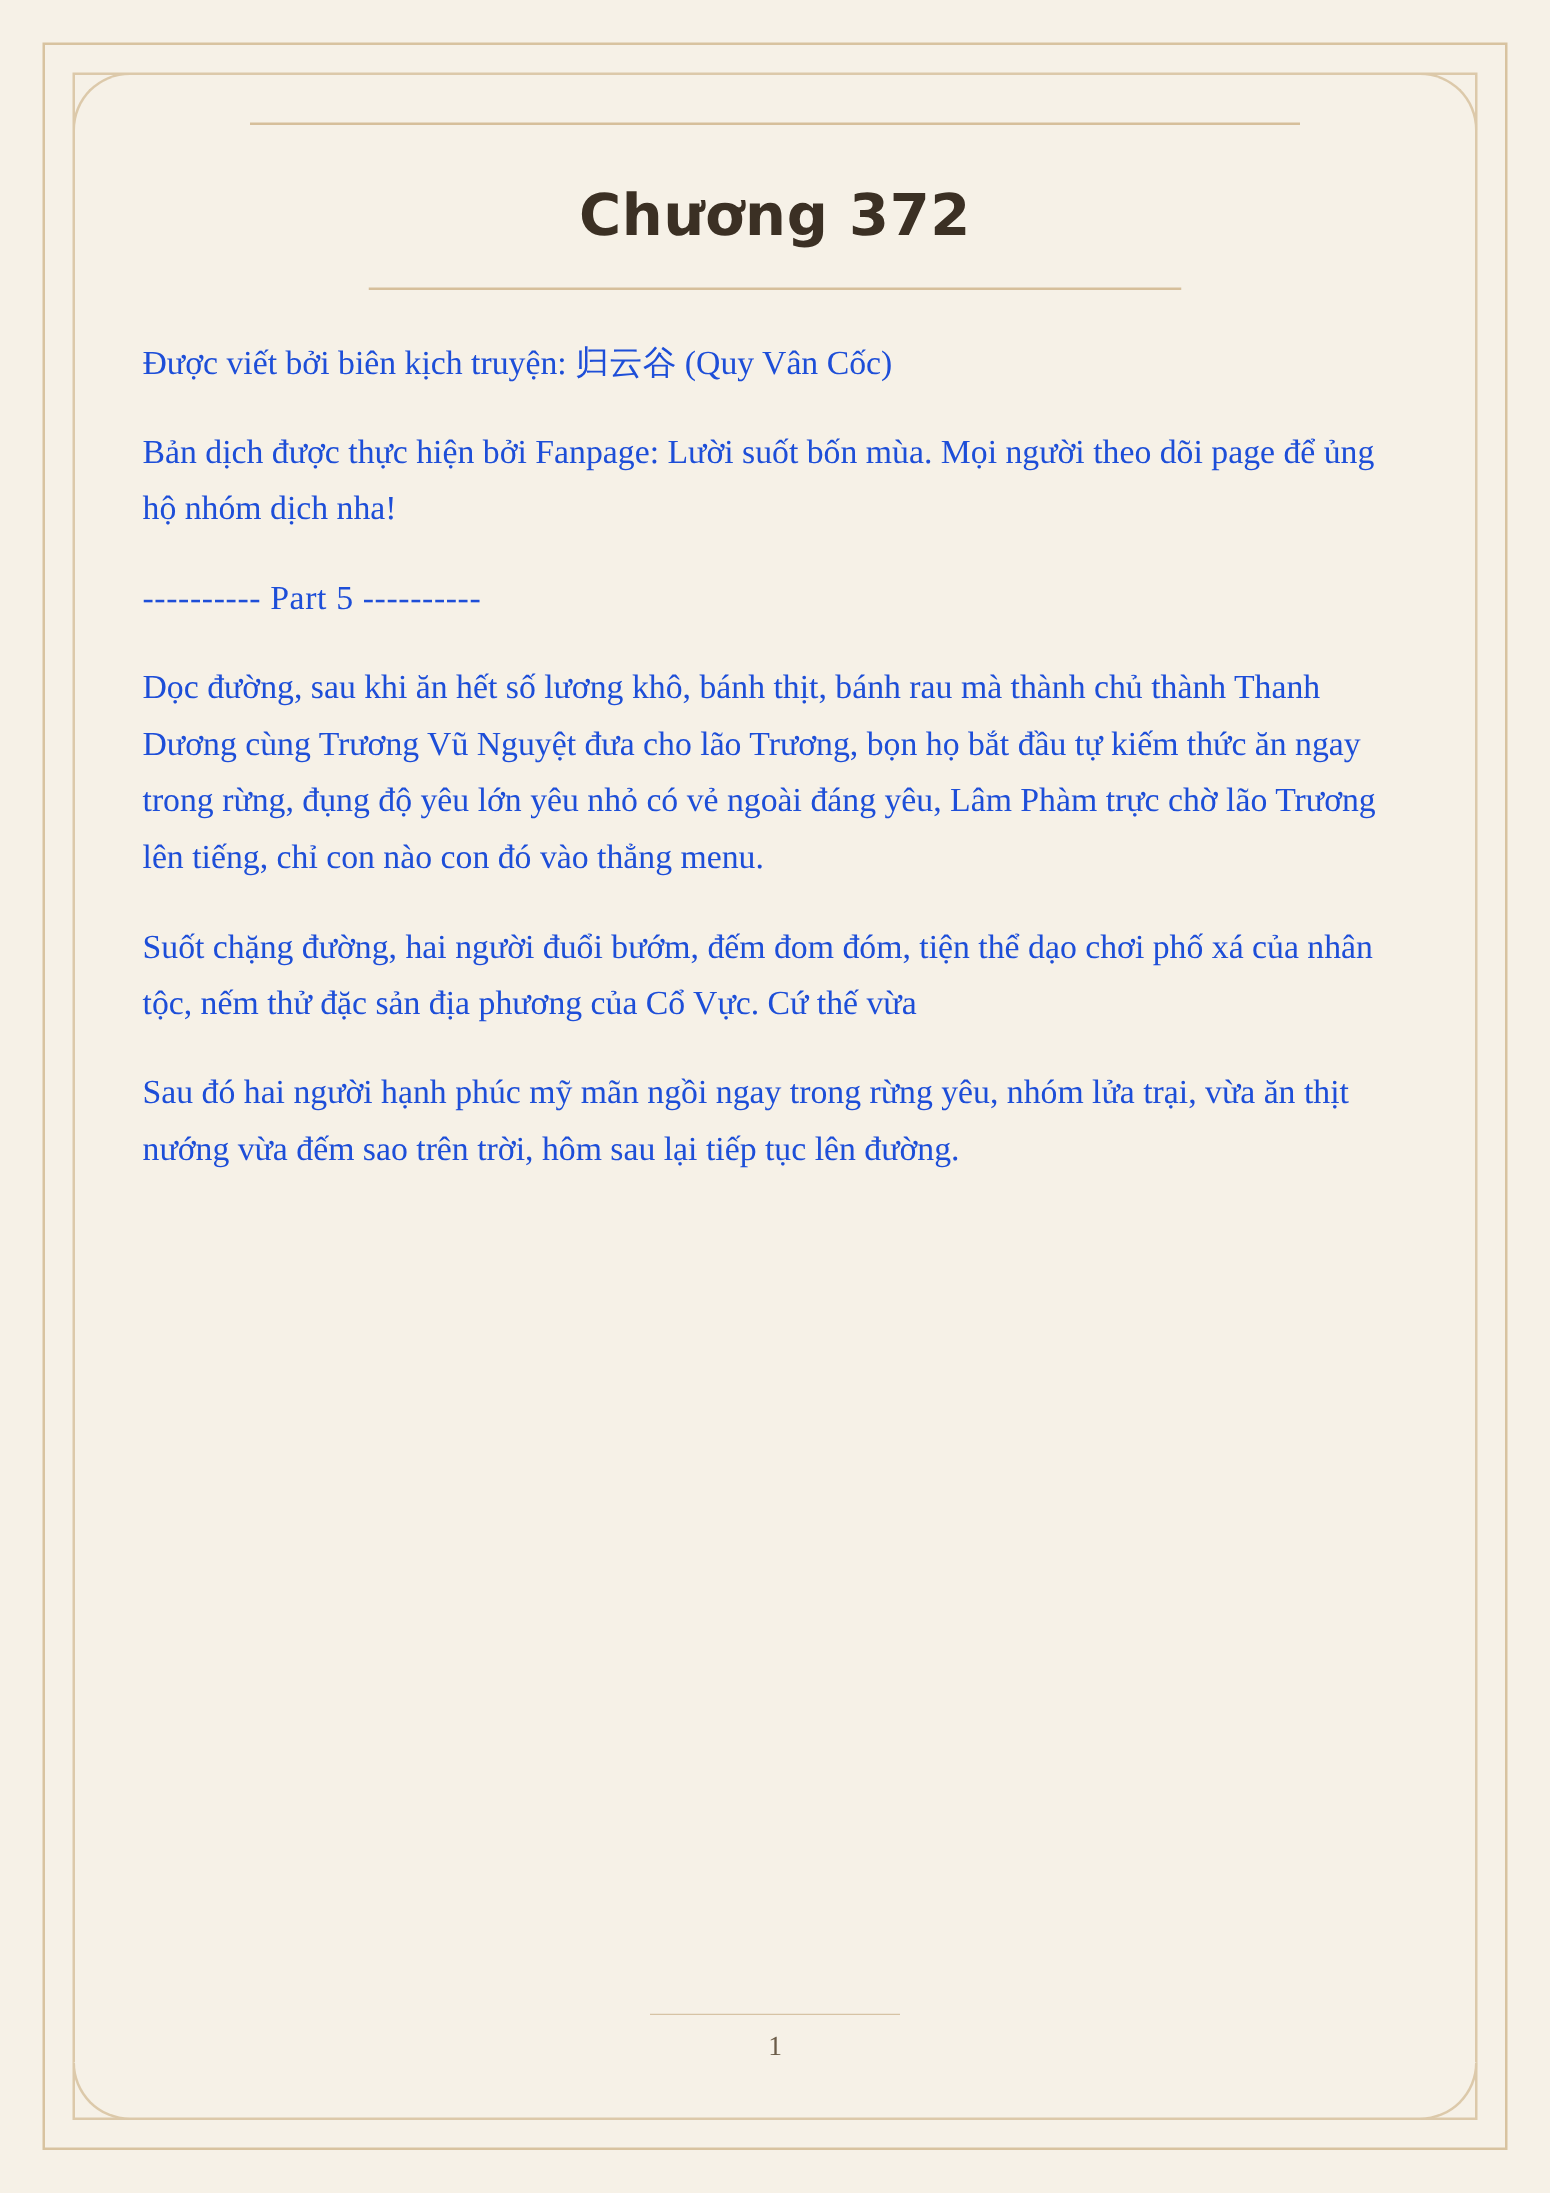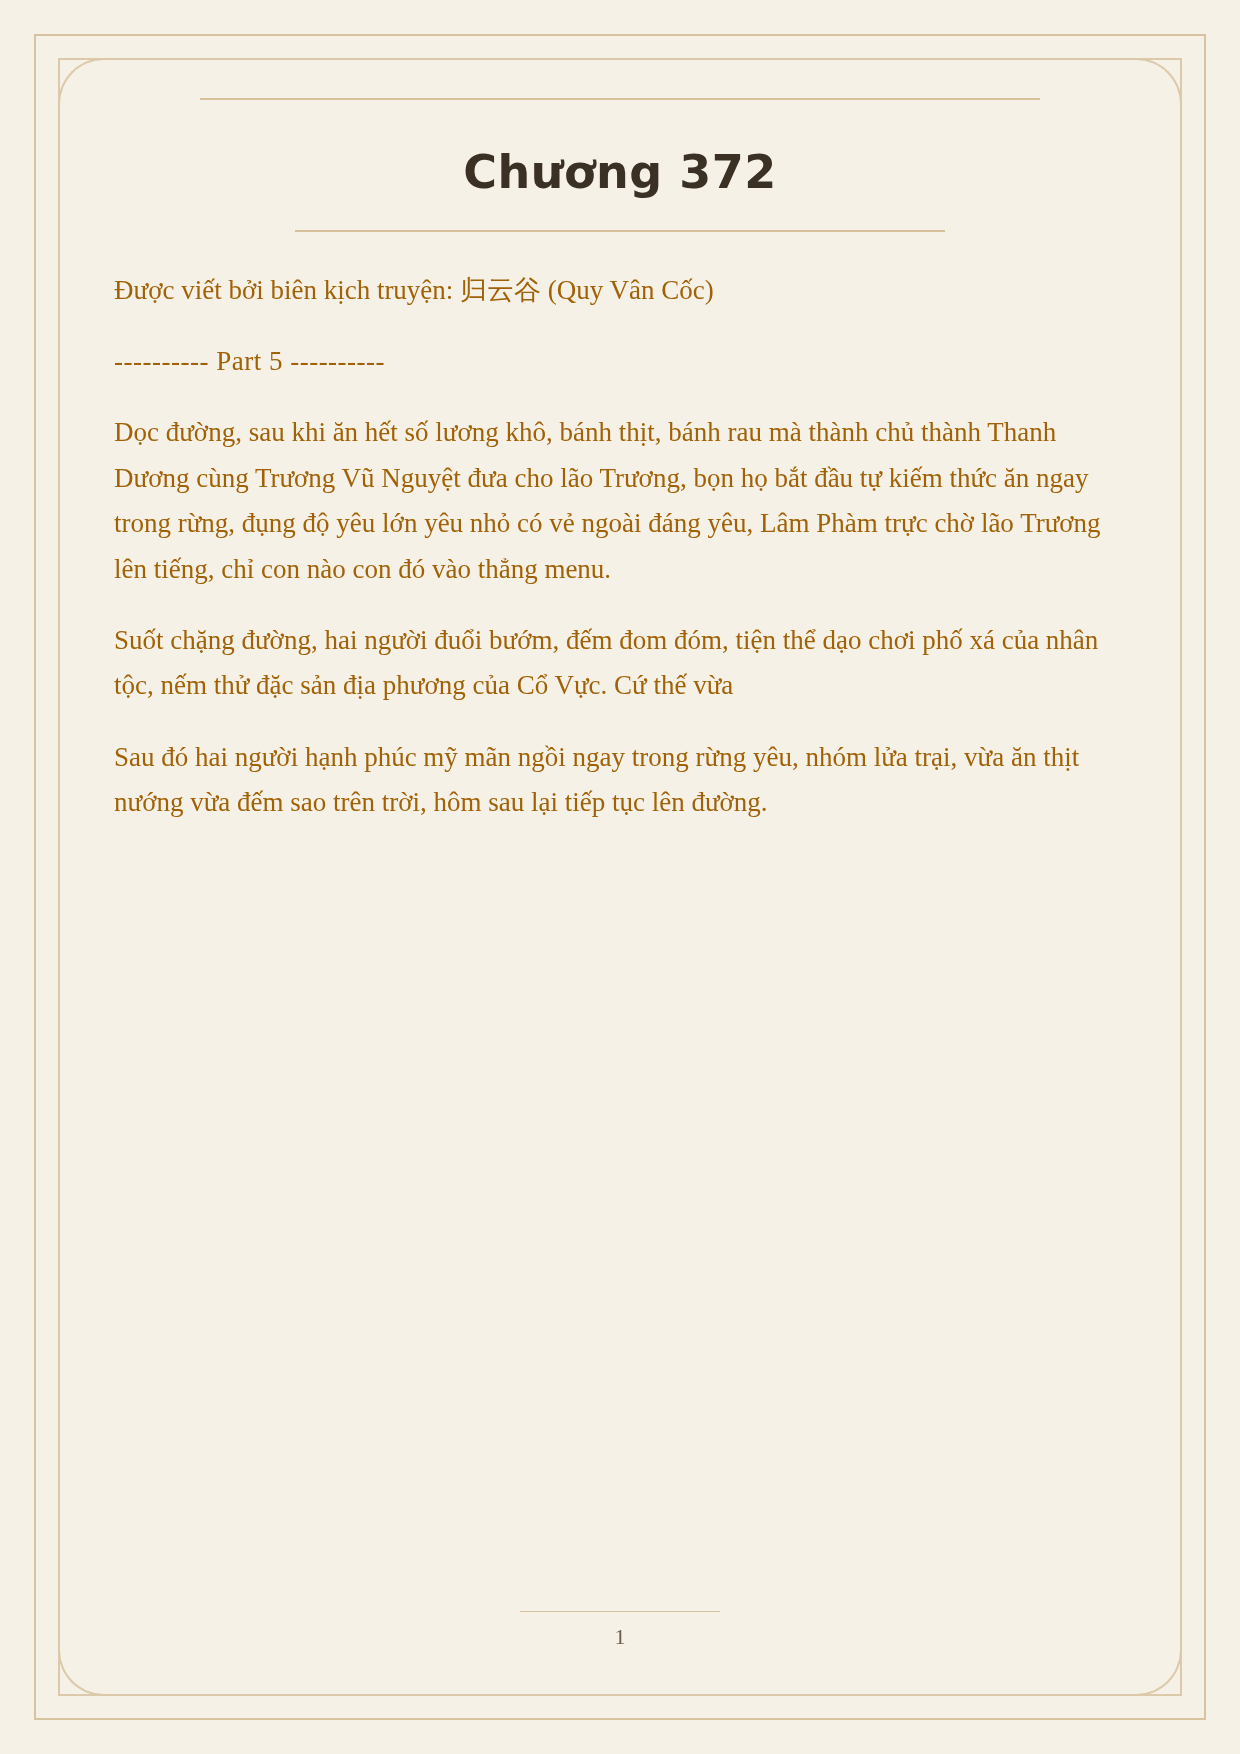--- a/index.html
+++ b/index.html
@@ -115,21 +115,21 @@
 
   .body-text {
     margin-top: 36px;
     padding: 0 6px;
   }
 
   p.para {
     font-family: "Liberation Serif", serif;
     font-size: 27px;
     line-height: 1.68;
-    color: #a16207;
+    color: #1d4ed8;
     margin: 0 0 26px 0;
     text-align: left;
   }
 
   p.para.divider-para {
     letter-spacing: 0.5px;
   }
 
   
   .footer {
@@ -167,20 +167,21 @@
   <div class="content">
 
     <div class="rule rule-top"></div>
 
     <h1 class="chapter-title">Chương 372</h1>
 
     <div class="rule rule-under-title"></div>
 
     <div class="body-text">
       <p class="para">Được viết bởi biên kịch truyện: 归云谷 (Quy Vân Cốc)</p>
+      <p class="para">Bản dịch được thực hiện bởi Fanpage: Lười suốt bốn mùa. Mọi người theo dõi page để ủng hộ nhóm dịch nha!</p>
       <p class="para divider-para">---------- Part 5 ----------</p>
       <p class="para">Dọc đường, sau khi ăn hết số lương khô, bánh thịt, bánh rau mà thành chủ thành Thanh Dương cùng Trương Vũ Nguyệt đưa cho lão Trương, bọn họ bắt đầu tự kiếm thức ăn ngay trong rừng, đụng độ yêu lớn yêu nhỏ có vẻ ngoài đáng yêu, Lâm Phàm trực chờ lão Trương lên tiếng, chỉ con nào con đó vào thẳng menu.</p>
       <p class="para">Suốt chặng đường, hai người đuổi bướm, đếm đom đóm, tiện thể dạo chơi phố xá của nhân tộc, nếm thử đặc sản địa phương của Cổ Vực. Cứ thế vừa</p>
       <p class="para">Sau đó hai người hạnh phúc mỹ mãn ngồi ngay trong rừng yêu, nhóm lửa trại, vừa ăn thịt nướng vừa đếm sao trên trời, hôm sau lại tiếp tục lên đường.</p>
     </div>
   </div>
 
   <div class="footer">
     <div class="footer-rule"></div>
     <div class="page-number">1</div>

